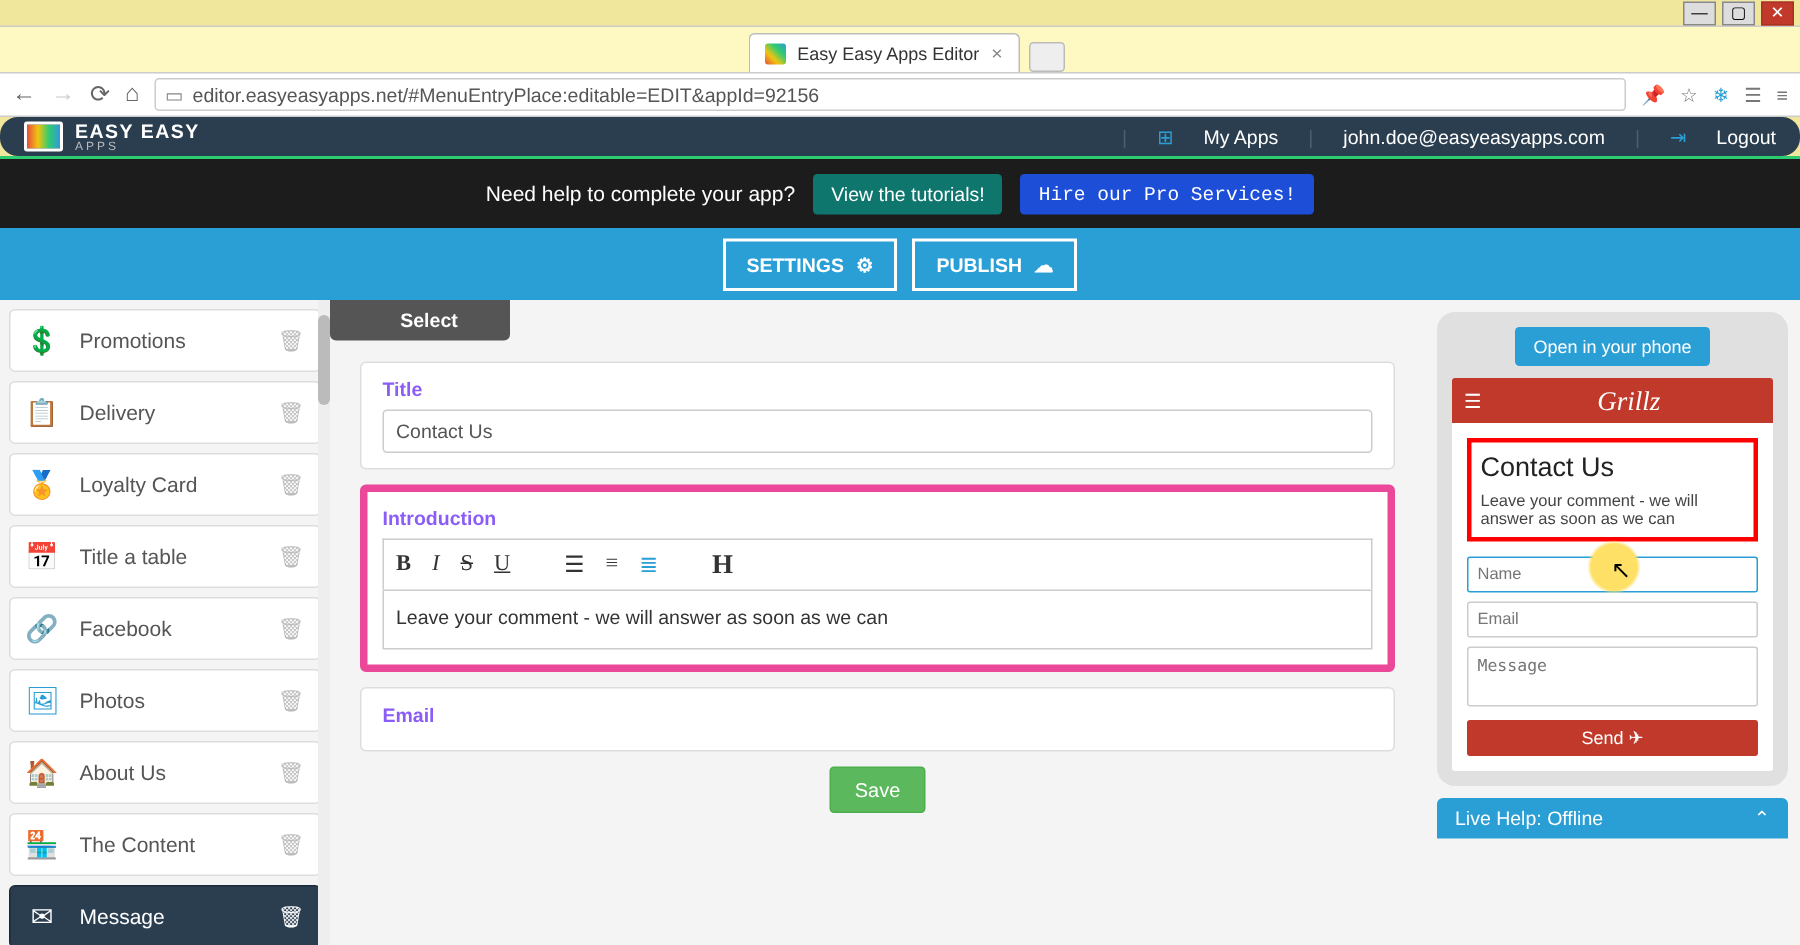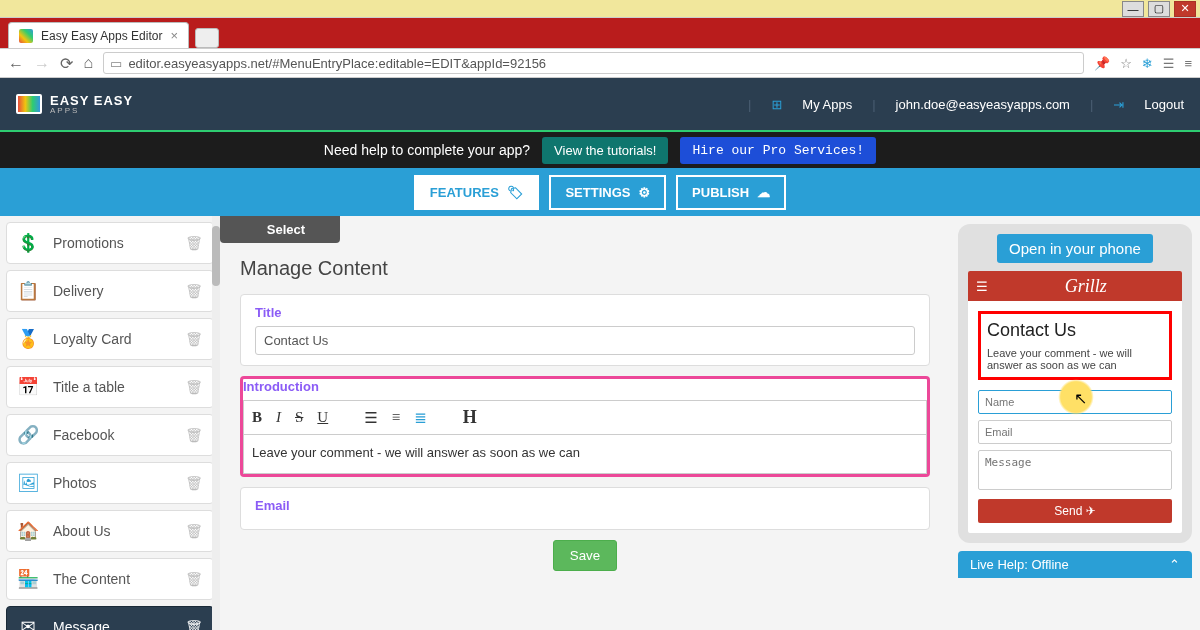--- a/index.html
+++ b/index.html
@@ -2,42 +2,42 @@
 <html><head>
 <meta charset="utf-8">
 <style>
   * { box-sizing: border-box; margin: 0; padding: 0; }
   body { font-family: Arial, Helvetica, sans-serif; font-size: 13px; background: #f1e79c; width: 1200px; height: 630px; overflow: hidden; }
   
   .os-bar { height: 18px; background: linear-gradient(#f1e79c,#f1e79c); border-bottom:1px solid #ccc; display:flex; justify-content:flex-end; align-items:center; gap:4px; padding:0 4px; }
   .os-btn { width:22px; height:16px; border:1px solid #888; background:#ddd; display:flex; align-items:center; justify-content:center; font-size:11px; cursor:pointer; }
   .os-btn.close { background:#c0392b; color:#fff; border-color:#a93226; }
   
-  .chrome-tabs { height:30px; background:#b91c1c; display:flex; align-items:flex-end; padding-left:8px; }
+  .chrome-tabs { height:30px; background:#fef9c3; display:flex; align-items:flex-end; padding-left:8px;justify-content:center; }
   .tab { background:#fff; border:1px solid #bbb; border-bottom:none; border-radius:4px 4px 0 0; height:26px; display:flex; align-items:center; padding:0 10px; gap:8px; min-width:180px; }
   .tab .favicon { width:14px; height:14px; background:linear-gradient(45deg,#e74c3c,#f1c40f,#2ecc71,#3498db); border-radius:2px; }
   .tab .title { font-size:12px; color:#333; }
   .tab .x { color:#888; cursor:pointer; }
   .newtab { width:24px; height:20px; margin-left:6px; border:1px solid #bbb; background:#eee; border-radius:3px; }
   .addr-bar { height:30px; background:#fff; border-top:1px solid #ccc; border-bottom:1px solid #ccc; display:flex; align-items:center; padding:0 8px; gap:10px; }
   .nav-icon { color:#666; font-size:16px; cursor:pointer; }
   .url-box { flex:1; display:flex; align-items:center; border:1px solid #ccc; border-radius:3px; height:22px; padding:0 6px; gap:6px; }
   .url-box input { border:none; outline:none; flex:1; font-size:13px; color:#555; }
   .ext-icons { display:flex; gap:10px; color:#777; }
   
-  .app-header { height:52px; background:#2b3e50; color:#fff; display:flex; align-items:center; justify-content:space-between; padding:0 16px; }
+  .app-header { height:26px; background:#2b3e50; color:#fff; display:flex; align-items:center; justify-content:space-between; padding:0 16px;border-radius:12px; }
   .logo { display:flex; align-items:center; gap:8px; }
   .logo-box { width:26px; height:20px; background:linear-gradient(90deg,#e74c3c,#f1c40f,#2ecc71,#3498db); border-radius:2px; border:2px solid #fff; }
   .logo-text { font-weight:bold; letter-spacing:1px; font-size:13px; }
   .logo-sub { font-size:8px; letter-spacing:2px; color:#bbb; margin-top:-2px; }
   .header-right { display:flex; align-items:center; gap:20px; }
   .header-right a { color:#fff; text-decoration:none; font-size:13px; }
   .grid-icon { color:#2a9fd6; }
   
-  .help-bar { height:38px; background:#1c1c1c; color:#fff; display:flex; align-items:center; justify-content:center; gap:12px; font-size:14px; border-top:2px solid #2ecc71; }
+  .help-bar { height:48px; background:#1c1c1c; color:#fff; display:flex; align-items:center; justify-content:center; gap:12px; font-size:14px; border-top:2px solid #2ecc71; }
   .btn { padding:6px 12px; border:none; border-radius:3px; color:#fff; cursor:pointer; font-size:13px; }
   .btn-blue { background:#0f766e; }
   .btn-green { background:#1d4ed8;font-family:Liberation Mono, monospace; }
   
   .main-nav { height:48px; background:#2a9fd6; display:flex; align-items:center; justify-content:center; gap:10px; }
   .nav-btn { border:2px solid #fff; color:#fff; padding:8px 14px; display:flex; align-items:center; gap:8px; font-weight:bold; font-size:13px; cursor:pointer; }
   .nav-btn.active { background:#fff; color:#2a9fd6; }
   
   .content { display:flex; height: calc(630px - 18px - 30px - 30px - 38px - 34px - 48px); background:#f4f4f4; }
   .sidebar { width:220px; padding:6px 6px; overflow:hidden; position:relative; }
@@ -48,33 +48,33 @@
   .side-item .lbl { flex:1; color:#555; font-size:14px; }
   .side-item .trash { color:#bbb; font-size:14px; }
   .side-item.active { background:#2b3e50; color:#fff; border-color:#1a2a38; }
   .side-item.active .ic, .side-item.active .lbl { color:#fff; }
   .main { flex:1; padding:0 20px 10px 20px; overflow:hidden; position:relative; }
   .select-bar { background:#555; color:#fff; width:120px; text-align:center; padding:6px 0; border-radius:0 0 4px 4px; font-weight:bold; margin-bottom:14px; margin-left:-20px; padding-left:12px; }
   h2 { font-weight:normal; color:#444; font-size:20px; margin-bottom:14px; }
   .form-group { background:#fff; border:1px solid #ddd; border-radius:4px; padding:10px 14px; margin-bottom:10px; }
   .form-group label { font-weight:bold; font-size:13px; color:#8b5cf6; display:block; margin-bottom:6px; }
   .form-group input.text { width:100%; border:1px solid #ccc; border-radius:3px; padding:6px 8px; font-size:13px; color:#555; }
-  .intro-box { border:3px solid #ec4899; padding:0; }
+  .intro-box { border:5px solid #ec4899; padding:10px; }
   .toolbar { border:1px solid #ccc; border-bottom:none; padding:6px 8px; display:flex; gap:14px; align-items:center; background:#fff; }
   .toolbar .tb { font-family: "Times New Roman", serif; font-size:15px; color:#333; cursor:pointer; }
   .tb.bold { font-weight:bold; }
   .tb.italic { font-style:italic; }
   .tb.strike { text-decoration:line-through; }
   .tb.under { text-decoration:underline; }
   .editor { border:1px solid #ccc; padding:10px 8px; font-size:13px; color:#333; min-height:40px; background:#fff; }
   .save-btn { background:#5cb85c; color:#fff; border:1px solid #4cae4c; padding:7px 16px; border-radius:3px; cursor:pointer; display:block; margin:10px auto 0; }
   
   .preview { width:250px; padding:8px; }
   .phone { background:#e0e0e0; border-radius:12px; padding:10px; }
-  .open-phone { background:#2a9fd6; color:#fff; border:none; padding:6px 12px; border-radius:3px; display:block; margin:0 auto 8px; cursor:pointer; font-size:15px; }
+  .open-phone { background:#2a9fd6; color:#fff; border:none; padding:6px 12px; border-radius:3px; display:block; margin:0 auto 8px; cursor:pointer; font-size:12px; }
   .screen { background:#fff; border-radius:2px; overflow:hidden; }
   .screen-header { background:#c0392b; color:#fff; height:30px; display:flex; align-items:center; padding:0 8px; gap:10px; }
   .screen-title { flex:1; text-align:center; font-family: cursive; font-style:italic; font-size:18px; }
   .screen-body { padding:10px; }
   .red-box { border:3px solid red; padding:6px; margin-bottom:10px; }
   .red-box h3 { font-size:18px; color:#222; margin-bottom:6px; font-weight:normal; }
   .red-box p { font-size:11px; color:#444; }
   .pf { width:100%; border:1px solid #ccc; border-radius:2px; padding:5px 6px; font-size:11px; margin-bottom:6px; color:#888; }
   .pf.name { border:1px solid #2a9fd6; }
   textarea.pf { height:40px; resize:none; }
@@ -140,24 +140,20 @@
   </div>
 </div>
 
 <div class="help-bar">
   <span>Need help to complete your app?</span>
   <button class="btn btn-blue">View the tutorials!</button>
   <button class="btn btn-green">Hire our Pro Services!</button>
 </div>
 
 <div class="main-nav">
-  <div class="nav-btn active">
-      <span>FEATURES</span>
-      <span>🏷</span>
-    </div>
   <div class="nav-btn">
       <span>SETTINGS</span>
       <span>⚙</span>
     </div>
   <div class="nav-btn">
       <span>PUBLISH</span>
       <span>☁</span>
     </div>
 </div>
 
@@ -208,21 +204,20 @@
         <span class="lbl">Message</span>
         <span class="trash" style="color:#fff">🗑</span>
       </div>
     <div class="side-scroll">
         <div class="side-thumb"></div>
       </div>
   </div>
 
   <div class="main">
     <div class="select-bar">Select</div>
-    <h2>Manage Content</h2>
 
     <div class="form-group">
       <label>Title</label>
       <input class="text" type="text" value="Contact Us" style="">
     </div>
 
     <div class="form-group intro-box">
       <label>Introduction</label>
       <div class="toolbar">
         <span class="tb bold">B</span>

